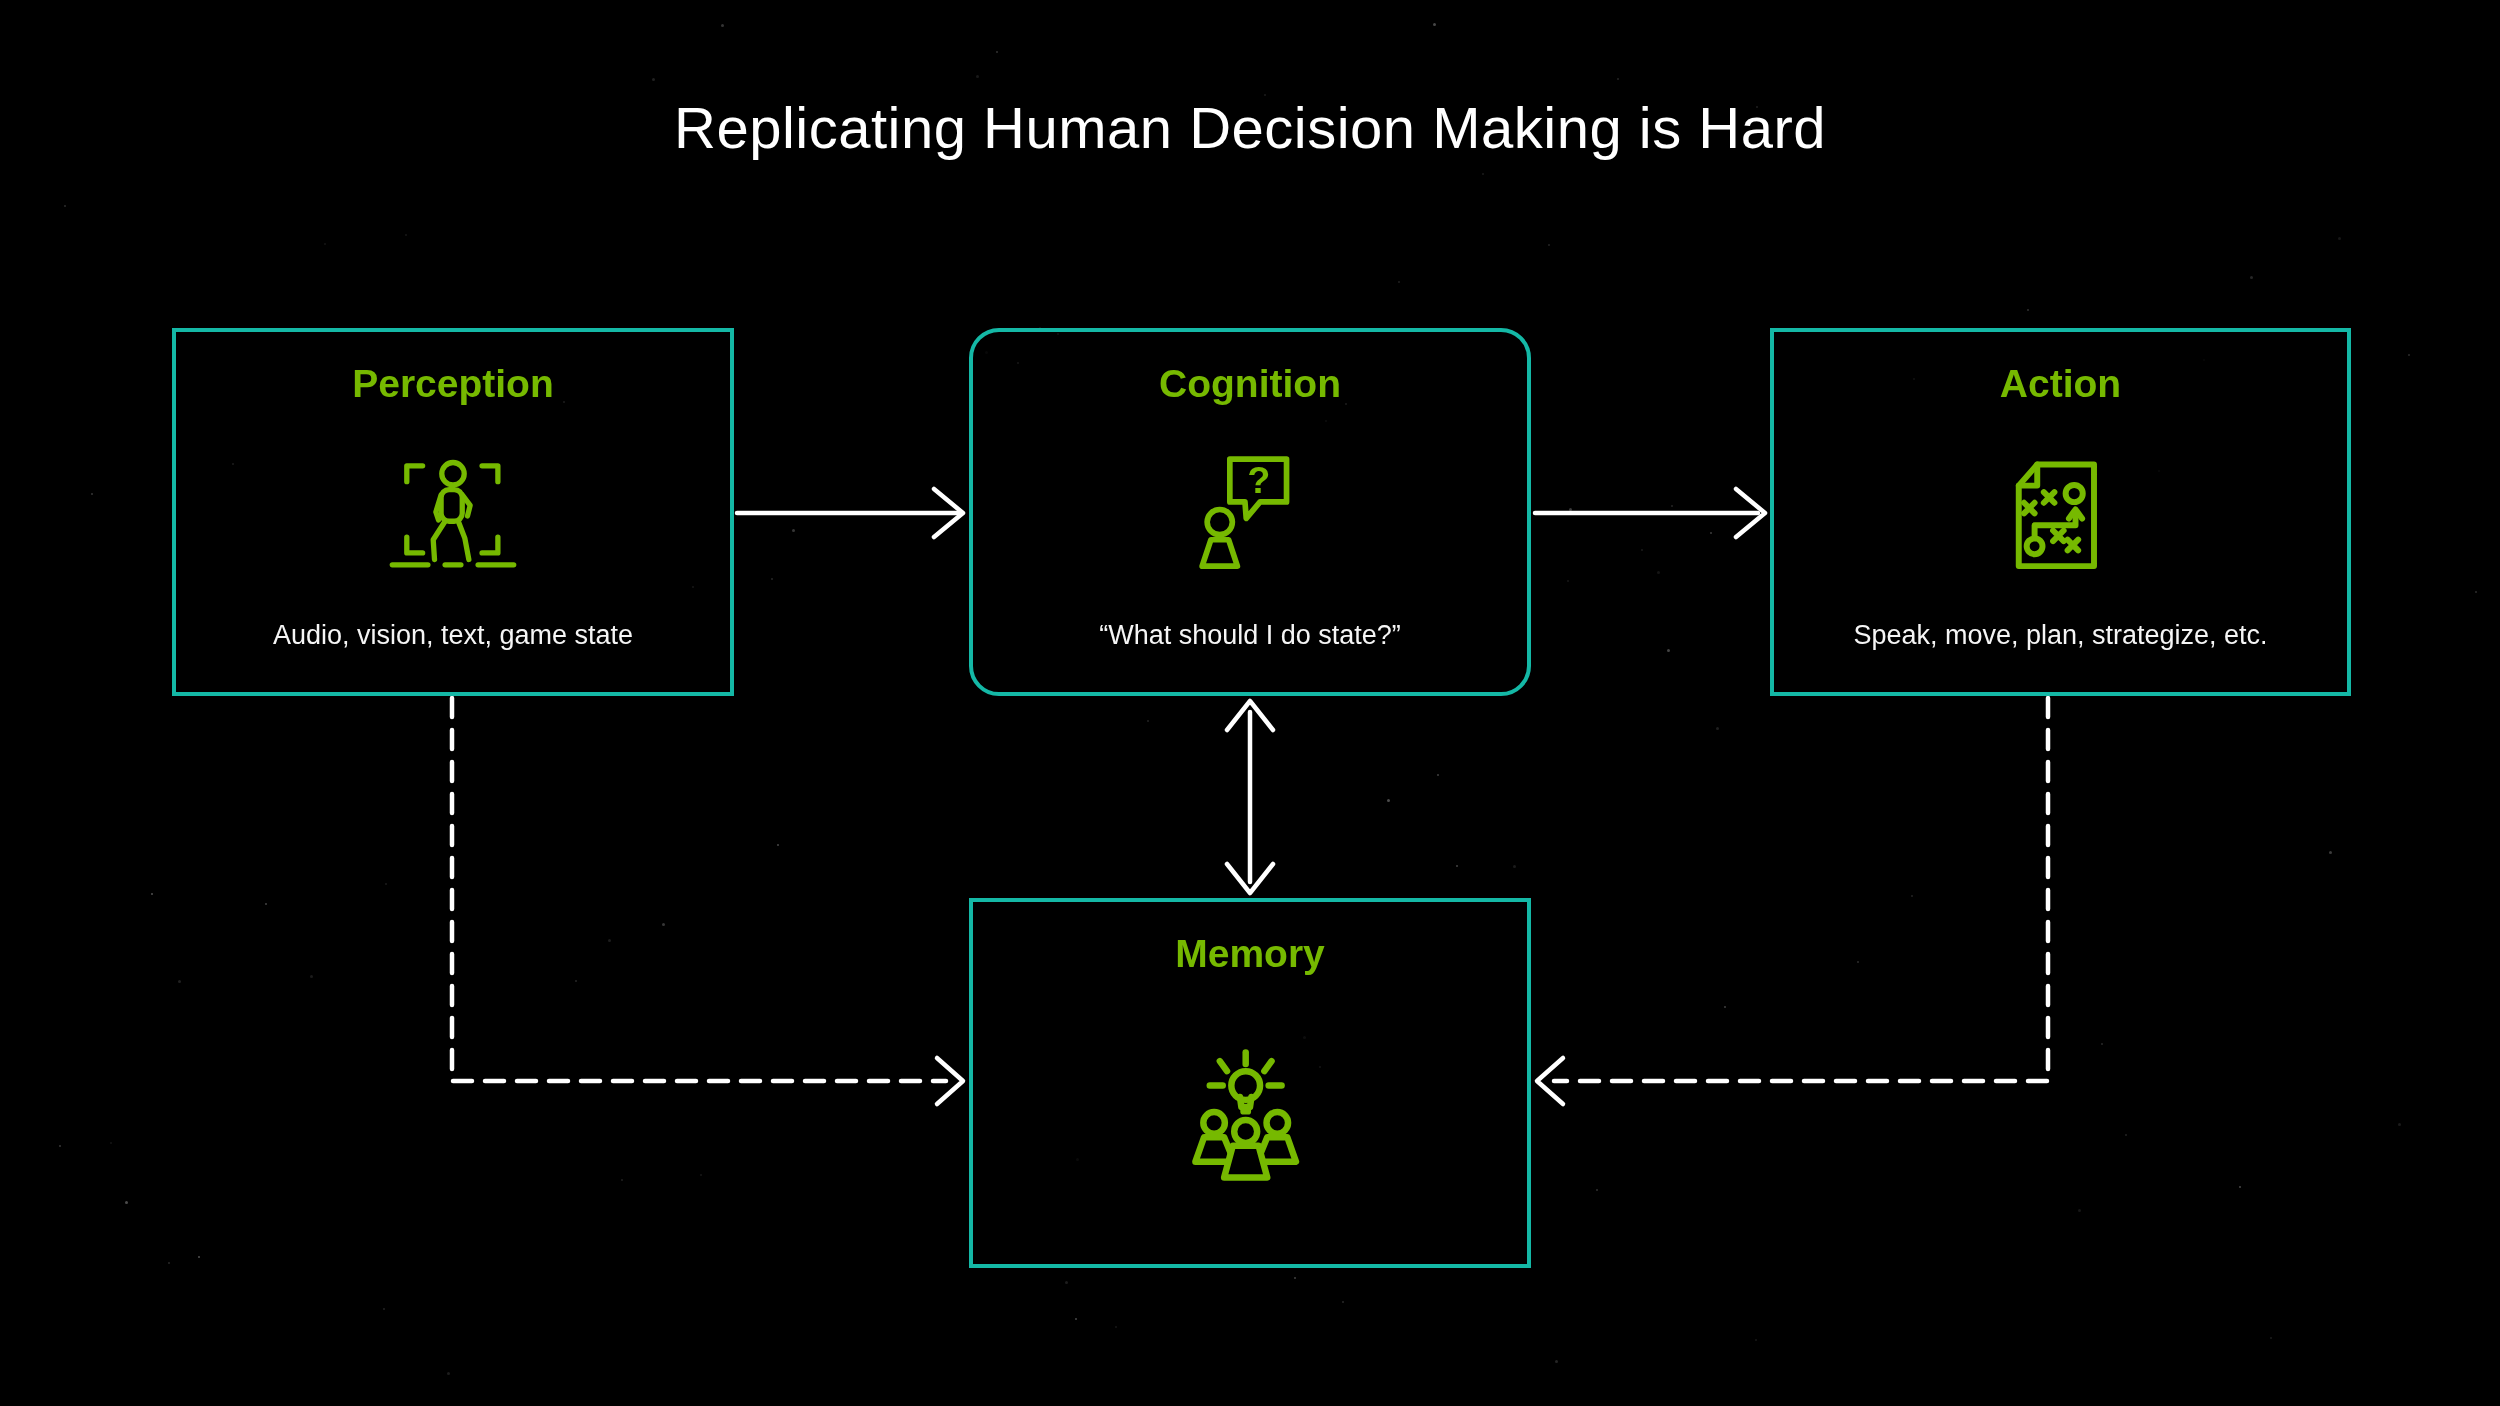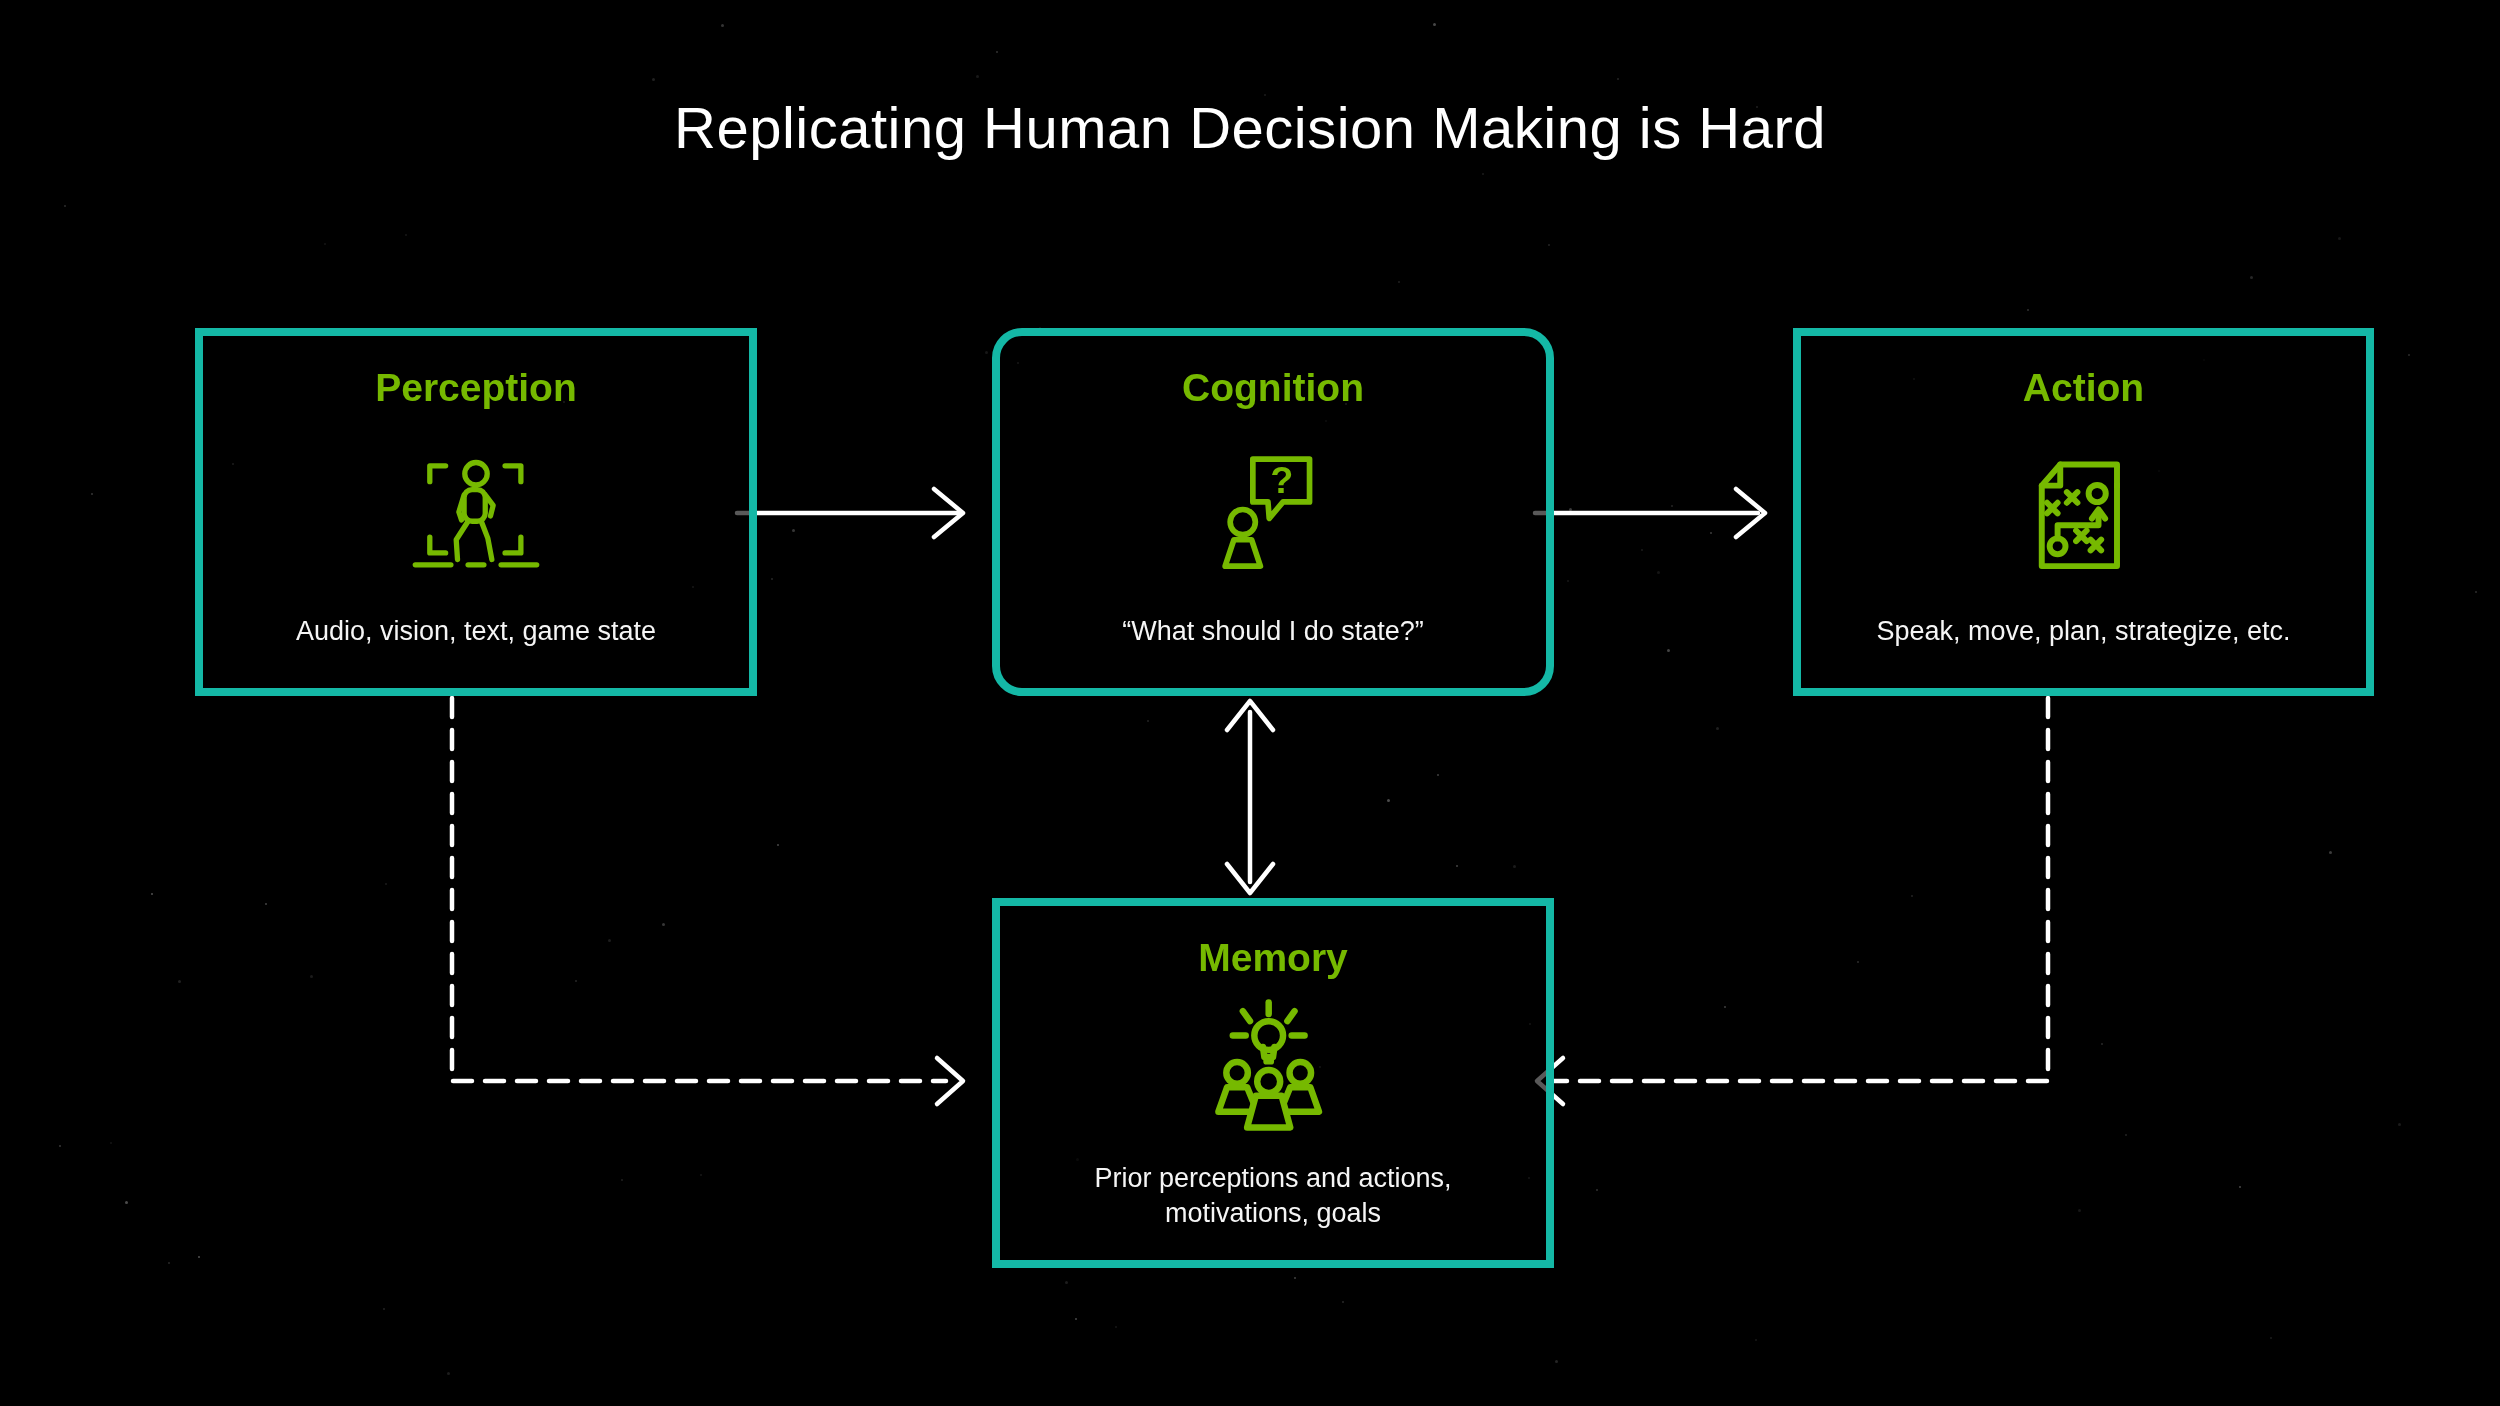--- a/index.html
+++ b/index.html
@@ -10,23 +10,23 @@
   }
   .stars{position:absolute;inset:0;z-index:0;}
   .star{position:absolute;background:#cfcfcf;border-radius:50%;}
   .slide-title{
     position:absolute;top:94px;left:0;width:100%;
     text-align:center;color:#ffffff;font-size:58px;font-weight:400;
     letter-spacing:0.5px;z-index:2;
   }
   .box{
     position:absolute;width:562px;height:368px;
-    border:8px solid #14b8a6;background:rgba(0,0,0,0.65);
+    border:4px solid #14b8a6;background:rgba(0,0,0,0.65);
     display:flex;flex-direction:column;align-items:center;
-    box-sizing:border-box;z-index:2;margin-left:23px;
+    box-sizing:border-box;z-index:2;
   }
   .box-title{
     margin-top:30px;font-size:39px;font-weight:700;color:#76b900;
     text-align:center;
   }
   .icon-wrap{flex:1;display:flex;align-items:center;justify-content:center;}
   .box-desc{
     margin-bottom:38px;font-size:27px;font-weight:400;color:#f5f5f5;
     text-align:center;line-height:1.32;
   }
@@ -248,14 +248,13 @@
 
       <circle cx="30" cy="57" r="7.5"></circle>
       <path d="M17,84 L23,67 H37 L44,84 Z"></path>
       <circle cx="74" cy="57" r="7.5"></circle>
       <path d="M60,84 L67,67 H81 L87,84 Z"></path>
 
       <circle cx="52" cy="63" r="8" fill="#000"></circle>
       <path d="M37,95 L43,73 H61 L67,95 Z" fill="#000"></path>
     </svg>
   </div>
-  <div class="box-desc">Prior perceptions and actions, motivations, goals</div>
 </div>
 
 </body></html>

